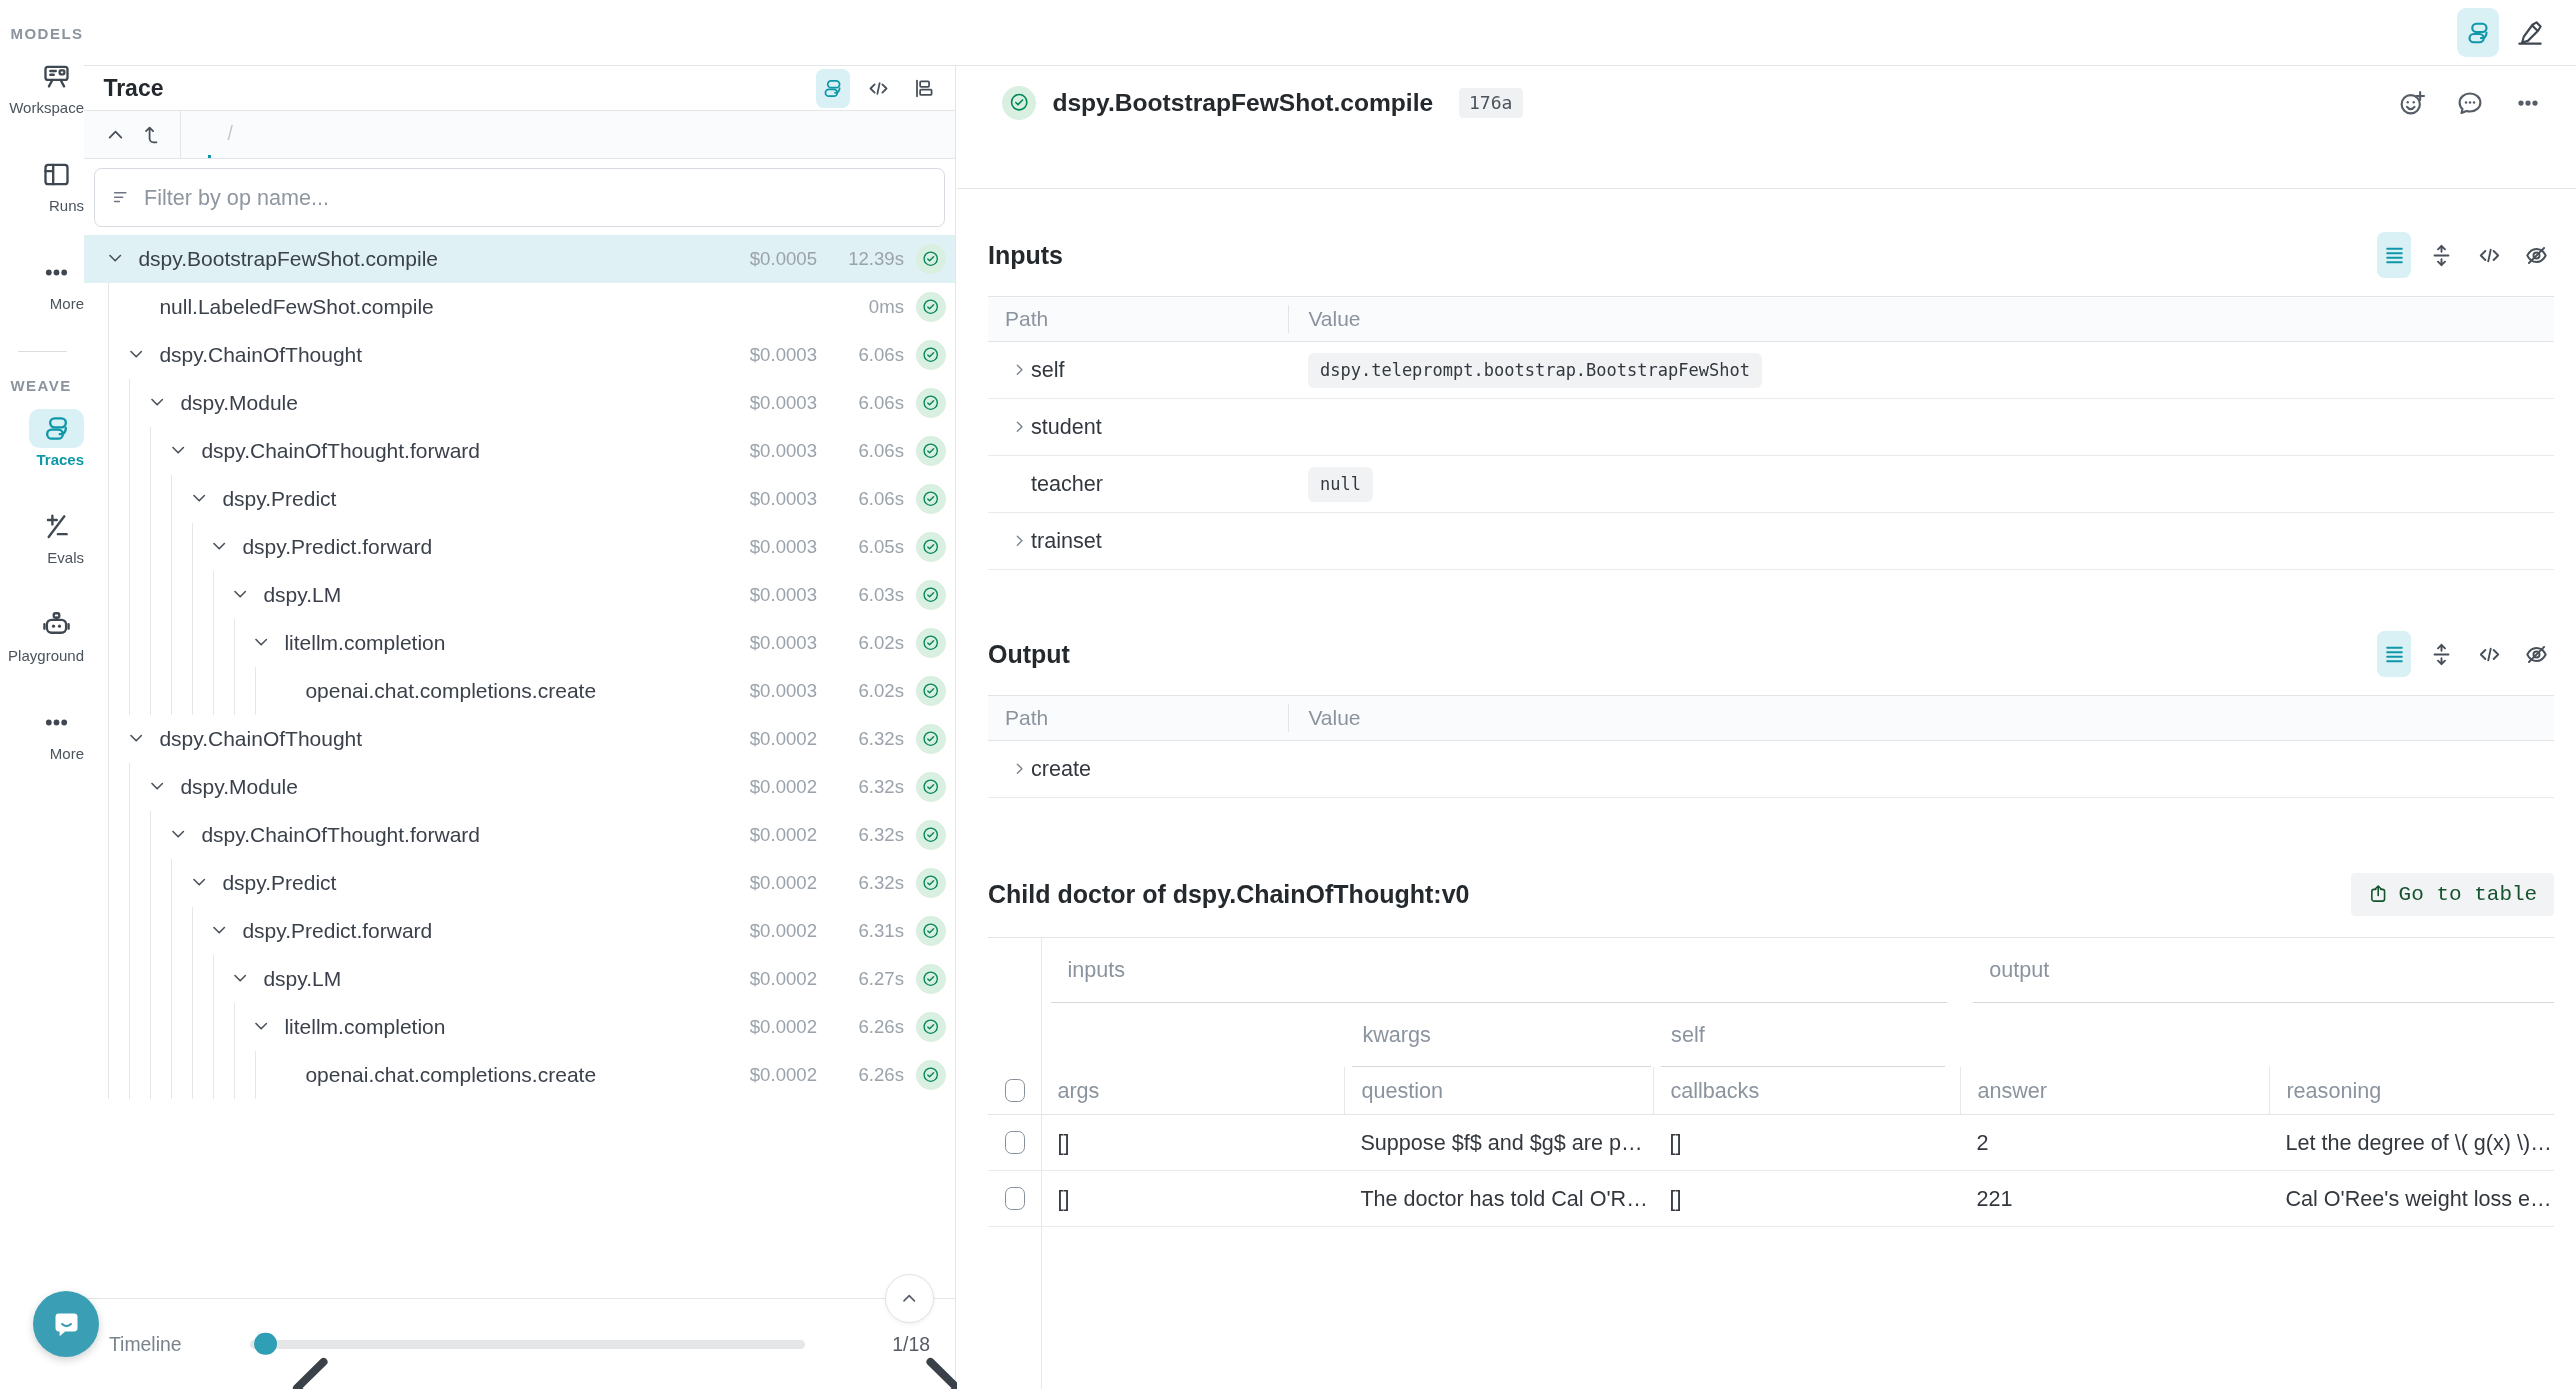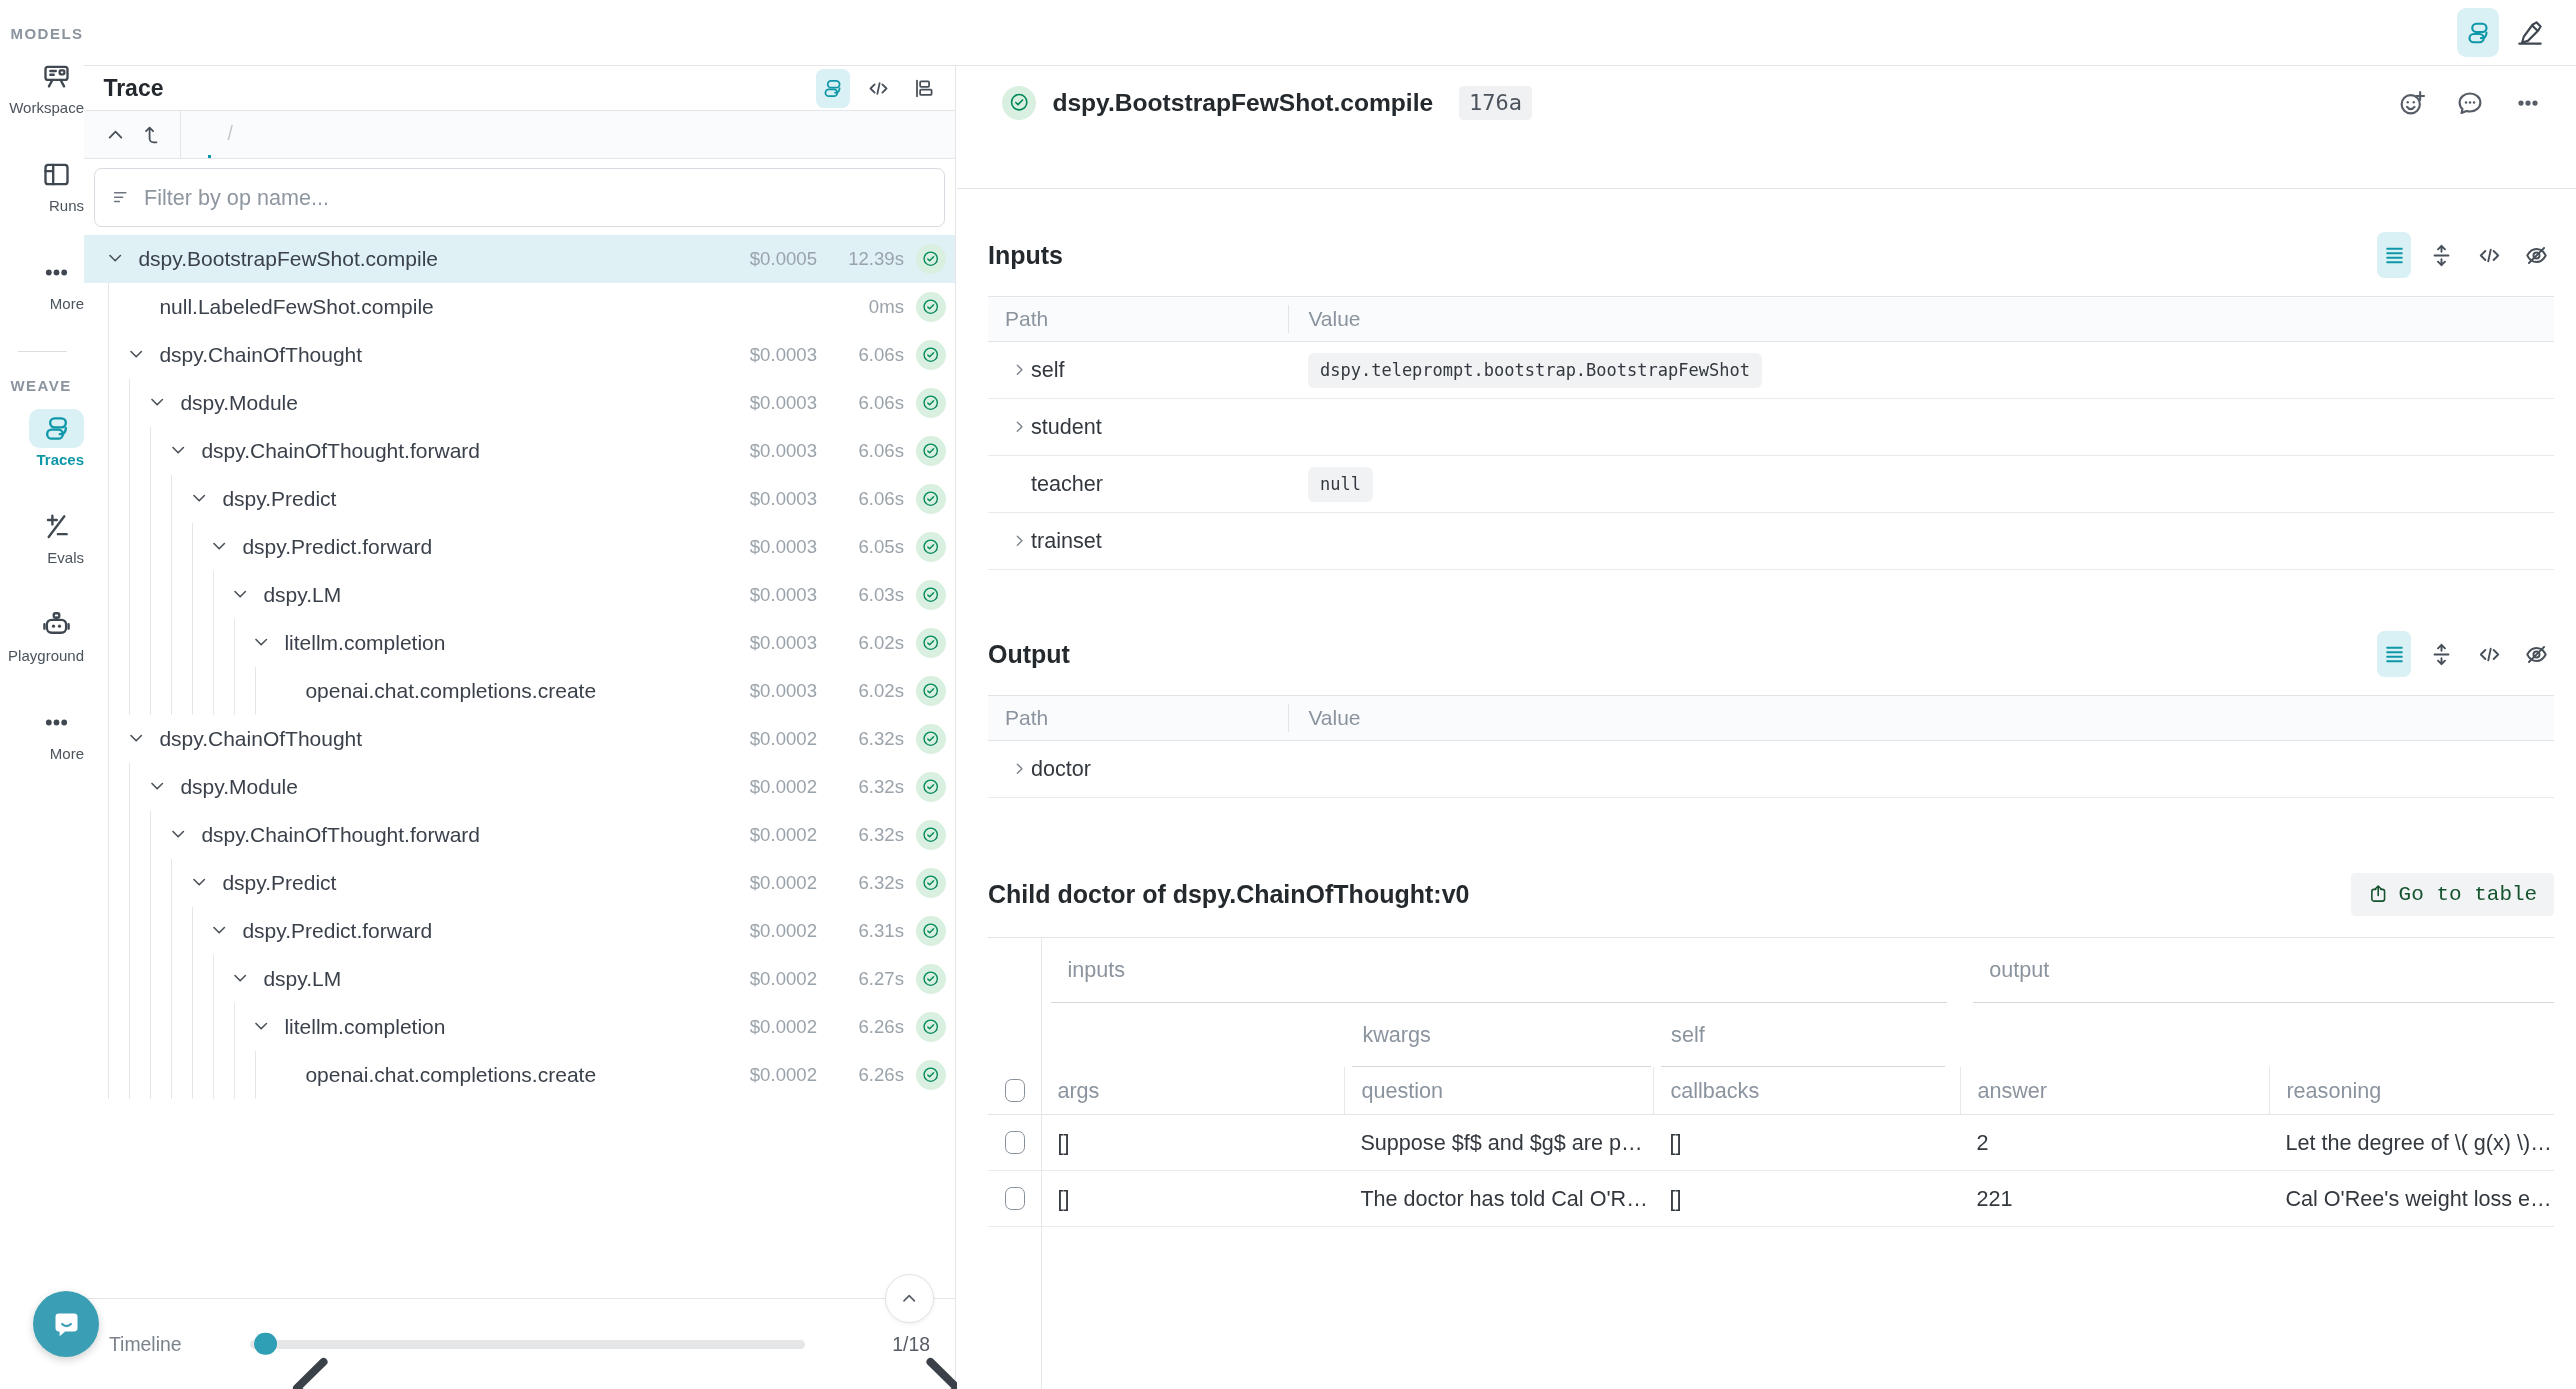--- a/index.html
+++ b/index.html
@@ -78,21 +78,21 @@
   .tl-page{font-size:19.4px; color:#565c66; min-width:57px; text-align:right;}
   .scroll-top-btn{position:absolute; right:21px; top:-25px; width:49px; height:49px; border-radius:50%; background:#fff; border:0.7px solid #dfe2e6; display:flex; align-items:center; justify-content:center; color:#555d66; cursor:pointer; box-shadow:0 1.5px 4.5px rgba(0,0,0,.06);}
   .scroll-top-btn svg{width:22.4px; height:22.4px;}
 
   
   #main-panel{position:absolute; left:957px; right:0; top:66px; bottom:0; background:#fff; overflow:hidden;}
   .mp-header{height:73px; display:flex; align-items:center; padding:0 30px 0 45px; gap:16.4px;}
   .call-status{width:34px; height:34px; border-radius:50%; background:var(--success-bg); display:flex; align-items:center; justify-content:center; color:var(--success); flex:none;}
   .call-status svg{width:22.4px; height:22.4px;}
   .mp-title{font-size:24.6px; font-weight:600; color:#24292e;}
-  .mp-badge{margin-left:9px; background:#f0f1f3; color:#4b535c; border-radius:4.5px; padding:4.5px 10.4px; font-size:22px; font-family:"DejaVu Sans Mono","Liberation Mono",monospace;}
+  .mp-badge{margin-left:9px; background:#f0f1f3; color:#4b535c; border-radius:4.5px; padding:4.5px 10.4px; font-size:18px; font-family:"DejaVu Sans Mono","Liberation Mono",monospace;}
   .mp-header-icons{margin-left:auto; display:flex; align-items:center; gap:25px; color:#565d66;}
   .mp-header-icons .hicon{width:33px; height:33px; background:none; border:none; color:#565d66; cursor:pointer; padding:0;}
   .mp-header-icons svg{width:30px; height:30px;}
 
   .mp-tabs{height:50px; display:flex; align-items:center; gap:39px; padding:0 33px; border-bottom:0.7px solid var(--border);}
   .mp-tab{font-size:22.4px; color:#6b737d; cursor:pointer; height:100%; display:flex; align-items:center; border-bottom:3px solid transparent; margin-bottom:-0.7px;}
   .mp-tab.active{color:#24292e; font-weight:600; border-bottom-color:var(--accent);}
 
   .mp-content{padding:0 22.4px 0 31px; height:calc(100% - 123px); overflow:hidden;}
   .section-head{display:flex; align-items:center;}
@@ -835,21 +835,21 @@
           <div class="kv-head">
             <span class="col-path">Path</span>
             <span class="col-value">Value</span>
           </div>
           <div class="kv-row">
               <span class="kv-chev">
                 <svg viewBox="0 0 26 26" width="19.4" height="19.4">
                   <use href="#i-chevright"></use>
                 </svg>
               </span>
-              <span class="kv-key">doctor</span>
+              <span class="kv-key">create</span>
               <span class="kv-val"></span>
             </div>
         </div>
       </div>
 
       <div id="child-section">
         <div class="section-head">
           <span class="section-title">Child doctor of dspy.ChainOfThought:v0</span>
           <button class="go-table-btn">
             <svg viewBox="0 0 30 30" width="22.4" height="22.4">

